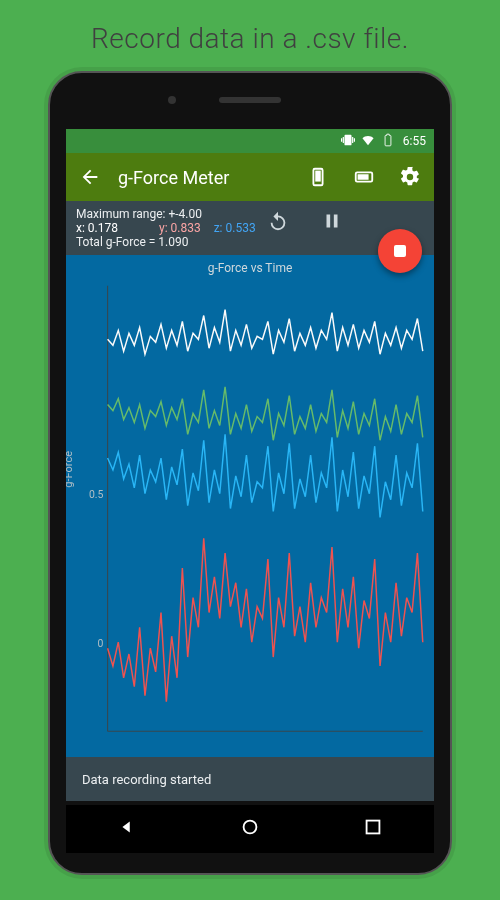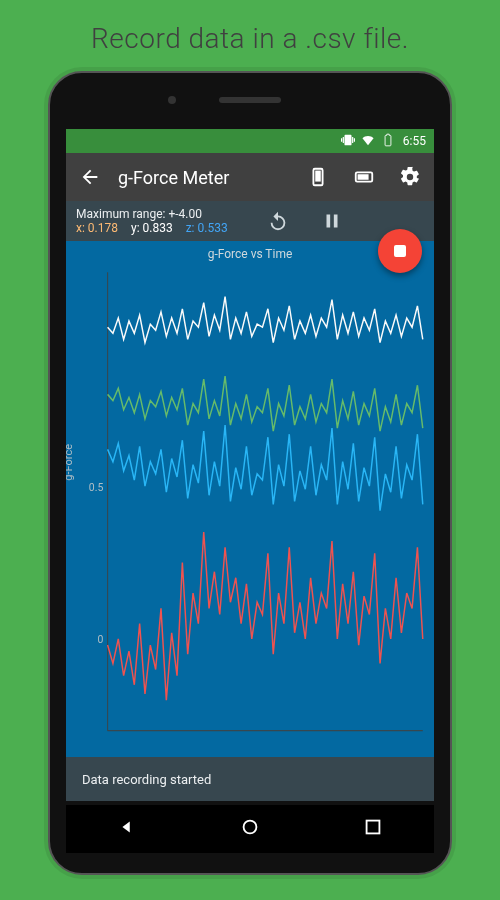--- a/index.html
+++ b/index.html
@@ -57,21 +57,21 @@
     padding: 0 8px;
     color: #fff;
     font-size: 12px;
     text-align: center;
   }
   .statusbar svg { width: 14px; height: 14px; fill: #fff; }
   .clock { font-size: 12px; margin-left: 2px; }
   
   .appbar {
     height: 48px;
-    background: #404040;
+    background: #4d7c0f;
     display: flex;
     align-items: center;
     padding: 0 6px;
     gap: 10px;
     color: #fff;
   }
   .appbar .title { font-size: 18px; font-weight: 400; flex: 1; }
   .iconbtn {
     width: 36px; height: 36px;
     display: flex; align-items: center; justify-content: center;
@@ -81,22 +81,22 @@
   .iconbtn svg { width: 22px; height: 22px; fill: #fff; }
   
   .infoband {
     background: #37474f;
     padding: 6px 24px 6px 10px;
     position: relative;
     color: #eceff1;
     font-size: 12px;
   }
   .axes-line span { margin-right: 10px; }
-  .ax-x { color: #fdba74; }
-  .ax-y { color: #ffffff; }
+  .ax-x { color: #ffffff; }
+  .ax-y { color: #fca5a5; margin-left: 28px; }
   .ax-z { color: #42a5f5; }
   .info-actions {
     position: absolute; top: 2px; right: 84px;
     display: flex; gap: 18px;
   }
   .info-actions .iconbtn svg { fill: #cfd8dc; }
   .fab {
     position: absolute;
     right: 12px; top: 28px;
     width: 44px; height: 44px;
@@ -212,20 +212,21 @@
       </div>
     </div>
 
     <div class="infoband">
       <div>Maximum range: +-4.00</div>
       <div class="axes-line">
         <span class="ax-x">x: 0.178</span>
         <span class="ax-y">y: 0.833</span>
         <span class="ax-z">z: 0.533</span>
       </div>
+      <div>Total g-Force = 1.090</div>
 
       <div class="info-actions">
         <div class="iconbtn">
           <svg viewBox="0 0 24 24">
               <path d="M12 5V2L7 7l5 5V8a6 6 0 1 1-6 6H4a8 8 0 1 0 8-8z" fill="#cfd8dc"></path>
             </svg>
         </div>
         <div class="iconbtn">
           <svg viewBox="0 0 24 24">
               <path d="M6 5h4v14H6zM14 5h4v14h-4z" fill="#cfd8dc"></path>

